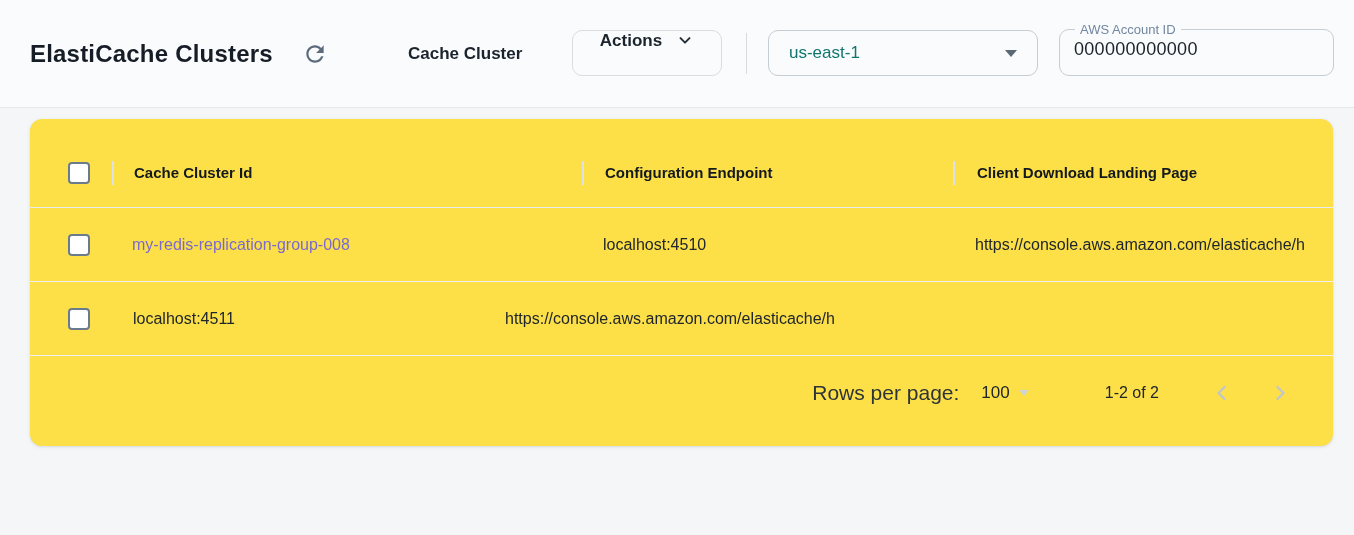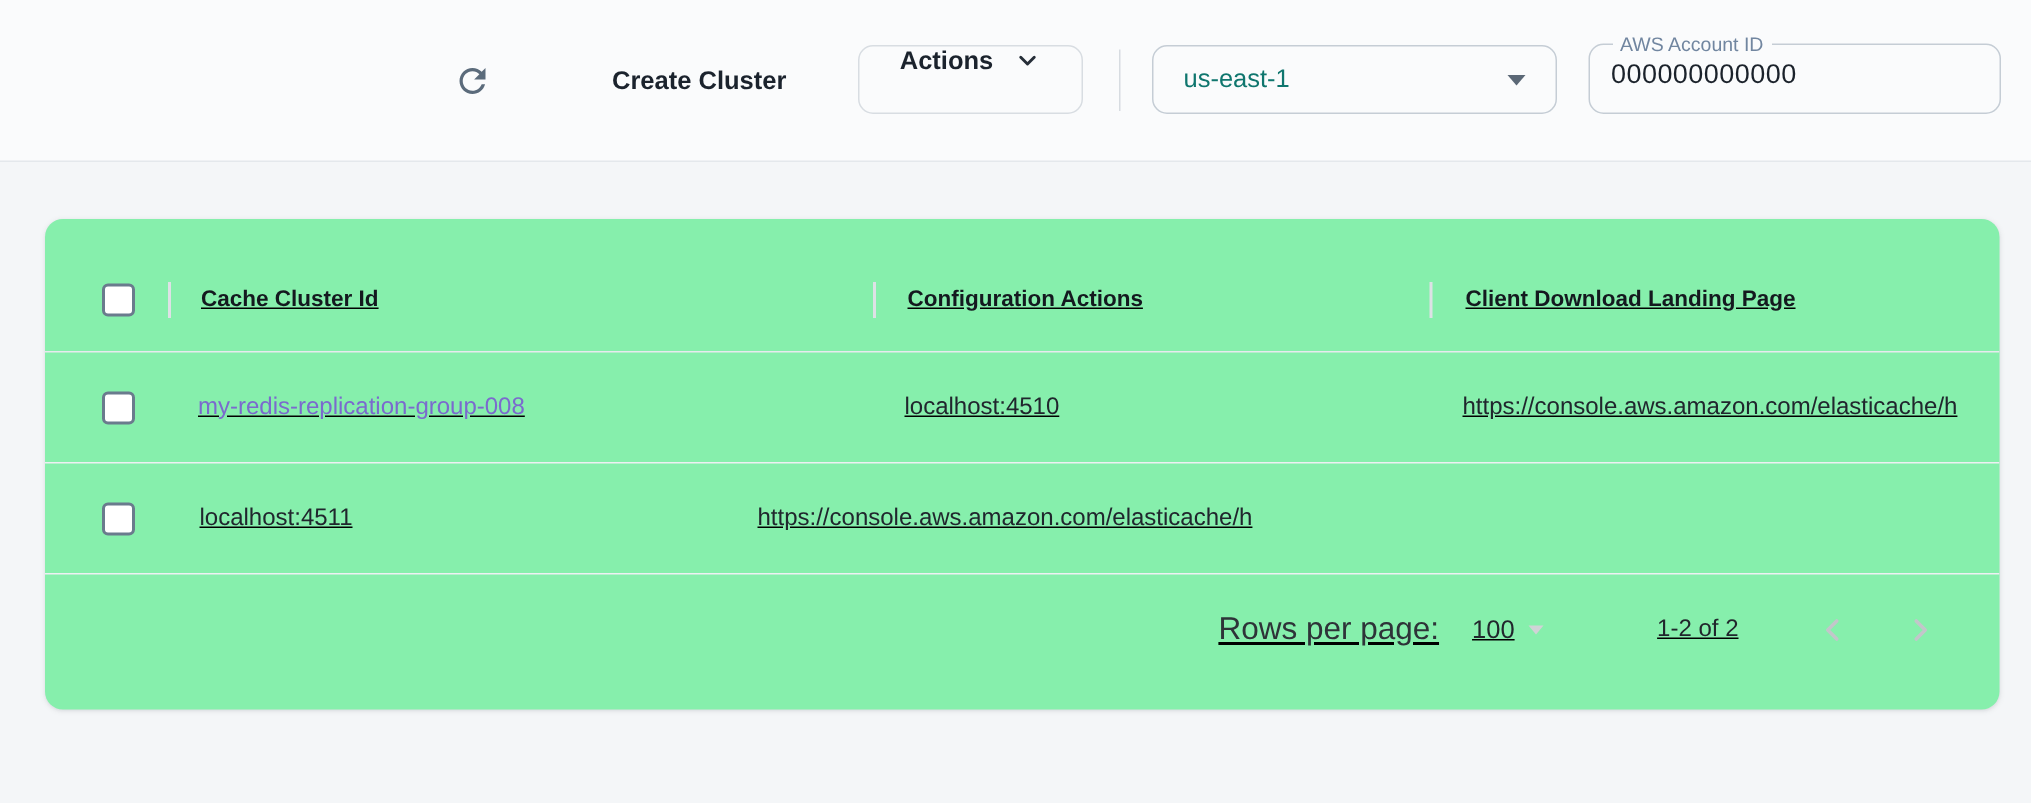--- a/index.html
+++ b/index.html
@@ -67,26 +67,25 @@
     font-size: 13px; color: #7186a0; padding: 0 5px; margin-left: 1px; line-height: 1;
   }
   .account-input {
     width: 100%; border: none; background: transparent; outline: none;
     font-family: inherit; font-size: 18px; color: #1b222b; letter-spacing: 0.3px;
     margin-top: 3px;
   }
 
   
   .card {
-    position: absolute; left: 30px; top: 146px;
+    position: absolute; left: 30px; top: 119px;
     width: 1303px; height: 327px;
-    background: #86efac; border-radius: 12px;
+    background: #fde047; border-radius: 12px;
     box-shadow: 0 1px 2px rgba(16,24,40,0.05), 0 1px 4px rgba(16,24,40,0.08);
     overflow: hidden;
-    text-decoration: underline;
   }
   .grid-header {
     display: flex; align-items: center;
     height: 89px; padding-top: 19px;
     border-bottom: 1px solid #e7eaee;
   }
   .grid-row {
     display: flex; align-items: center;
     height: 74px;
     border-bottom: 1px solid #eef0f3;
@@ -128,30 +127,31 @@
     border: none; background: transparent; padding: 0;
     width: 26px; height: 26px; margin-left: 32px;
     display: flex; align-items: center; justify-content: center; cursor: default;
   }
   .page-btn.first { margin-left: 50px; }
 </style>
 </head>
 <body>
 
 <div class="topbar">
+  <h1 class="page-title">ElastiCache Clusters</h1>
 
   <button class="refresh-btn">
     <span style="display:flex;">
       <svg width="26" height="26" viewBox="0 0 24 24" fill="#5b6b7b">
         <path d="M17.65 6.35C16.2 4.9 14.21 4 12 4c-4.42 0-7.99 3.58-8 8s3.57 8 8 8c3.73 0 6.84-2.55 7.73-6h-2.08c-.82 2.33-3.04 4-5.65 4-3.31 0-6-2.69-6-6s2.69-6 6-6c1.66 0 3.14.69 4.22 1.78L13 11h7V4l-2.35 2.35z"></path>
       </svg>
     </span>
   </button>
 
-  <button class="create-btn">Create Cluster</button>
+  <button class="create-btn">Cache Cluster</button>
 
   <button class="actions-btn">
     <span>Actions</span>
     <span style="display:flex;">
       <svg width="18" height="18" viewBox="0 0 24 24" fill="none" stroke="#262e38" stroke-width="2.6" stroke-linecap="round" stroke-linejoin="round">
         <polyline points="6,9.5 12,15.5 18,9.5"></polyline>
       </svg>
     </span>
   </button>
 
@@ -173,21 +173,21 @@
   <div class="grid-header">
     <div class="cell-cb">
       <div class="checkbox"></div>
     </div>
     <div class="hsep"></div>
     <div class="col-1">
       <span class="header-label">Cache Cluster Id</span>
     </div>
     <div class="hsep"></div>
     <div class="col-2">
-      <span class="header-label">Configuration Actions</span>
+      <span class="header-label">Configuration Endpoint</span>
     </div>
     <div class="hsep"></div>
     <div class="col-3">
       <span class="header-label">Client Download Landing Page</span>
     </div>
   </div>
 
   <div class="grid-row">
     <div class="cell-cb">
       <div class="checkbox"></div>

